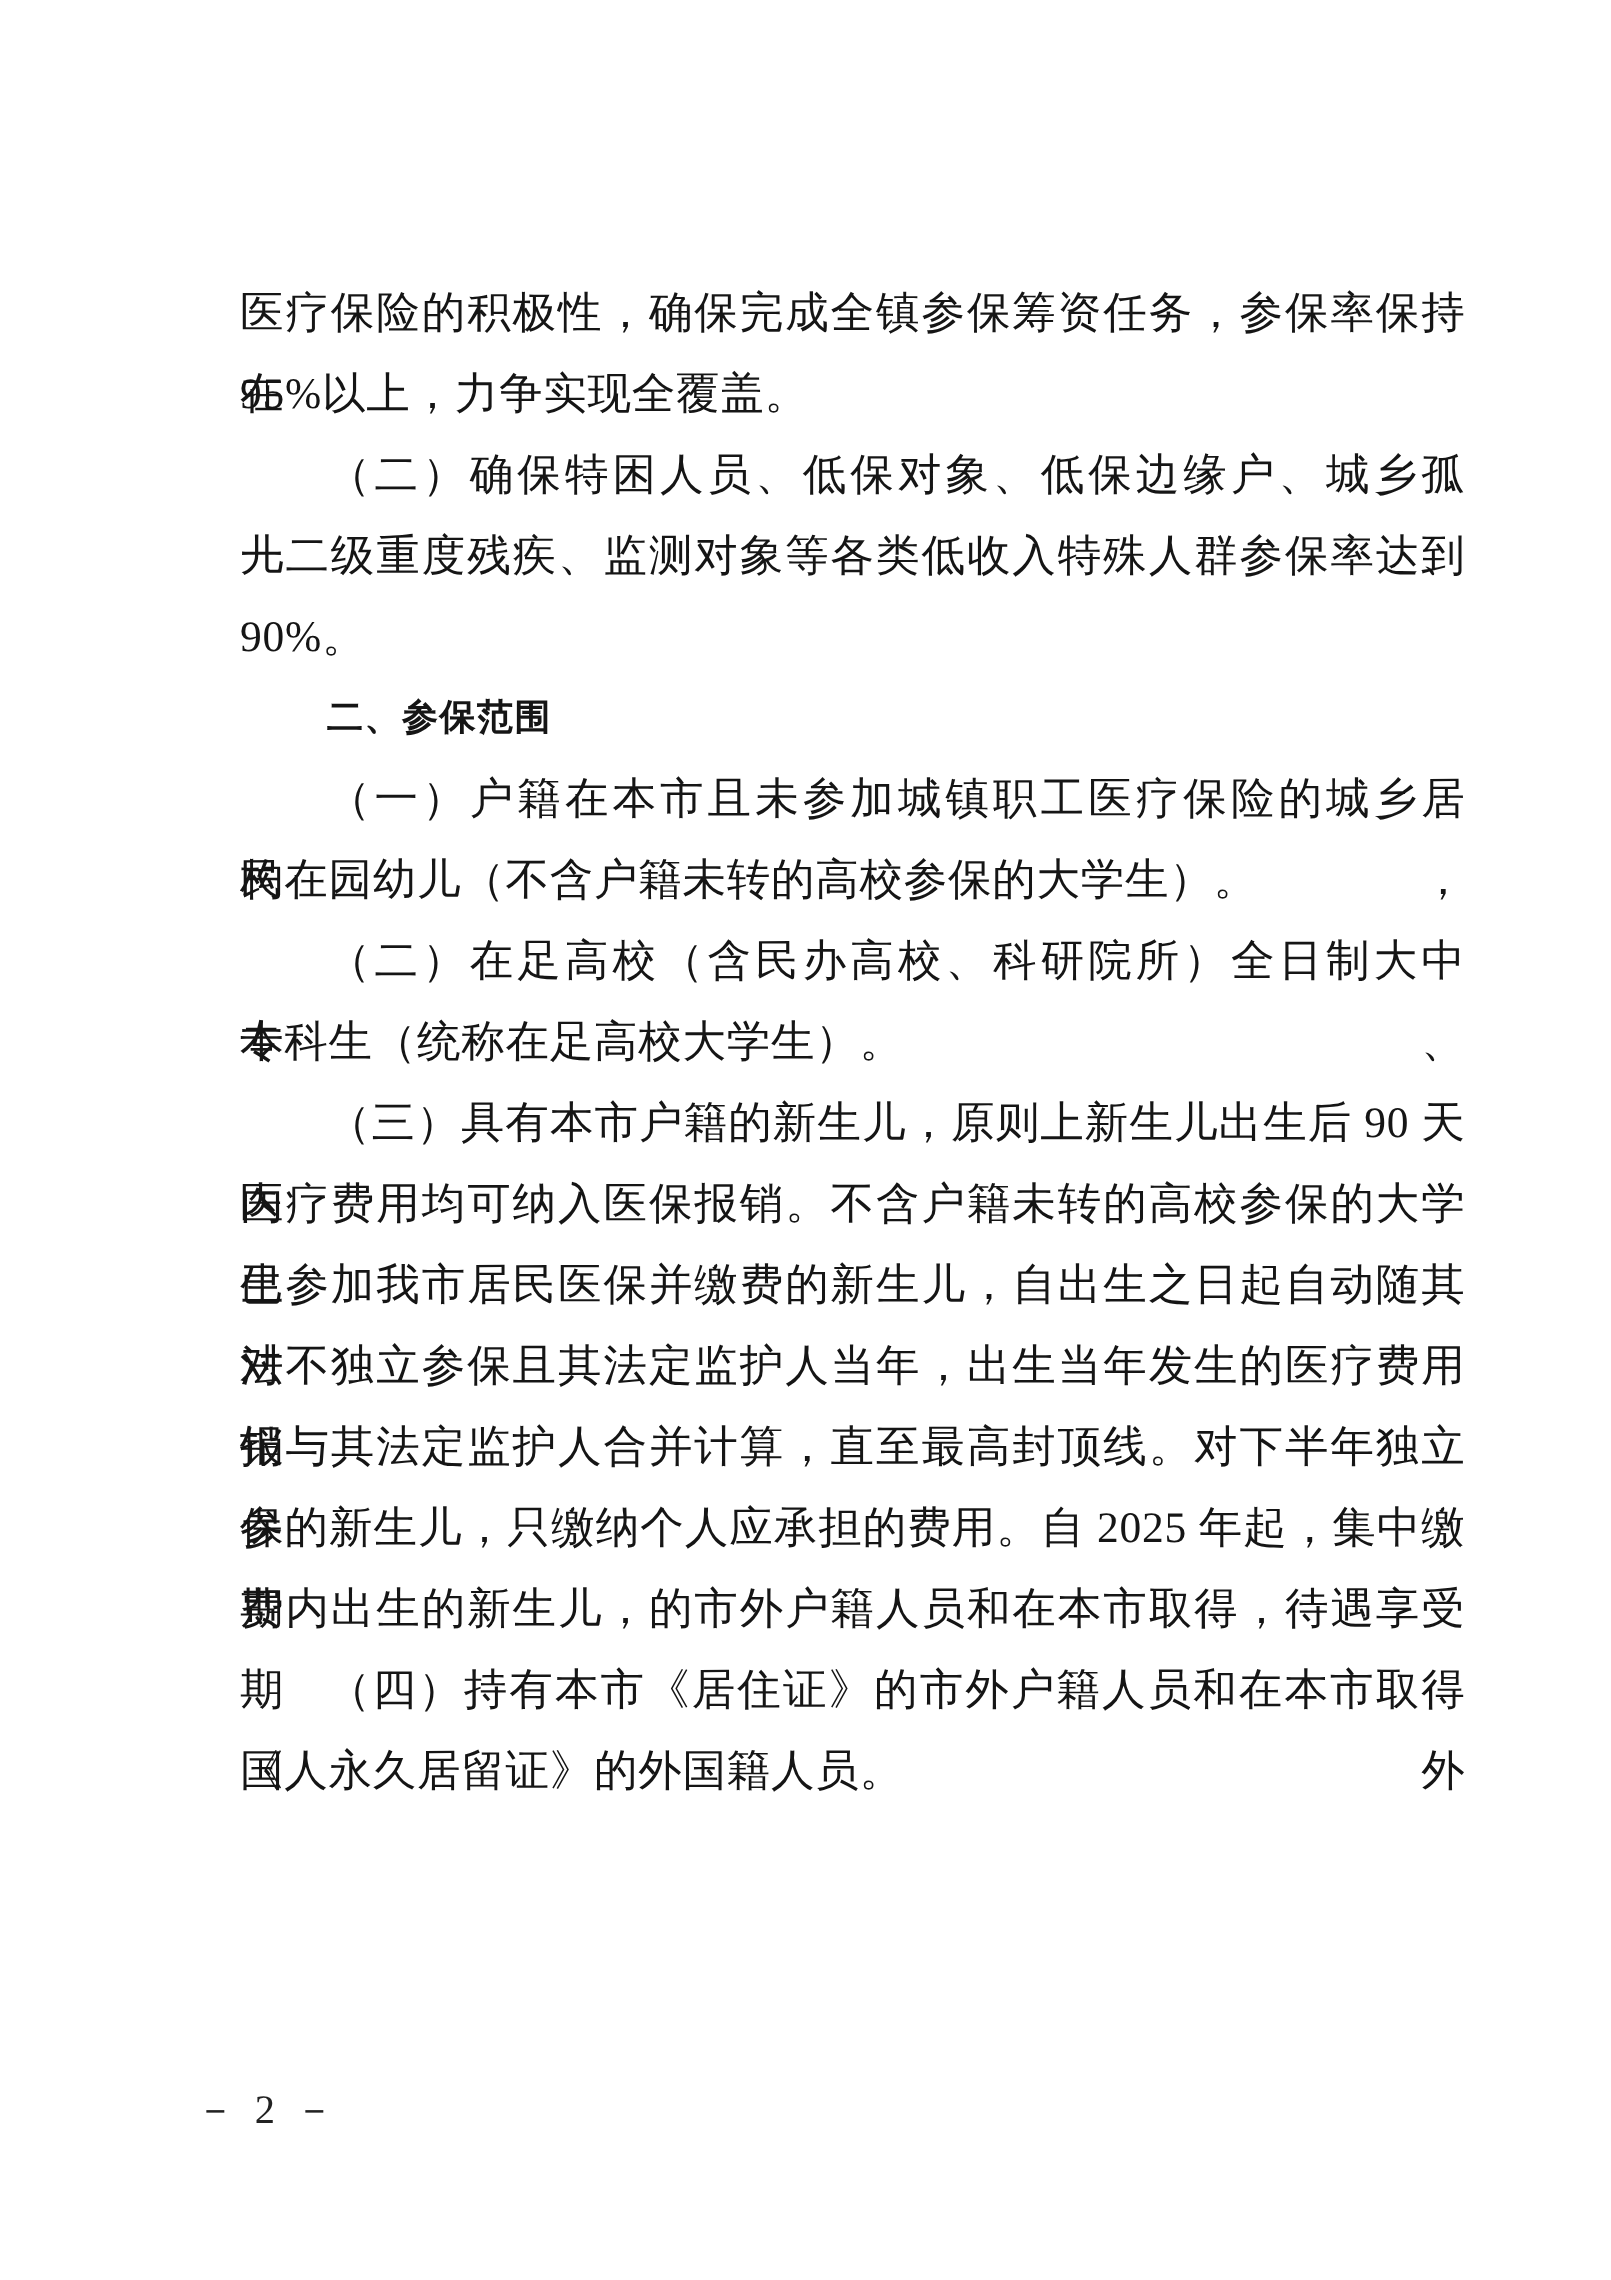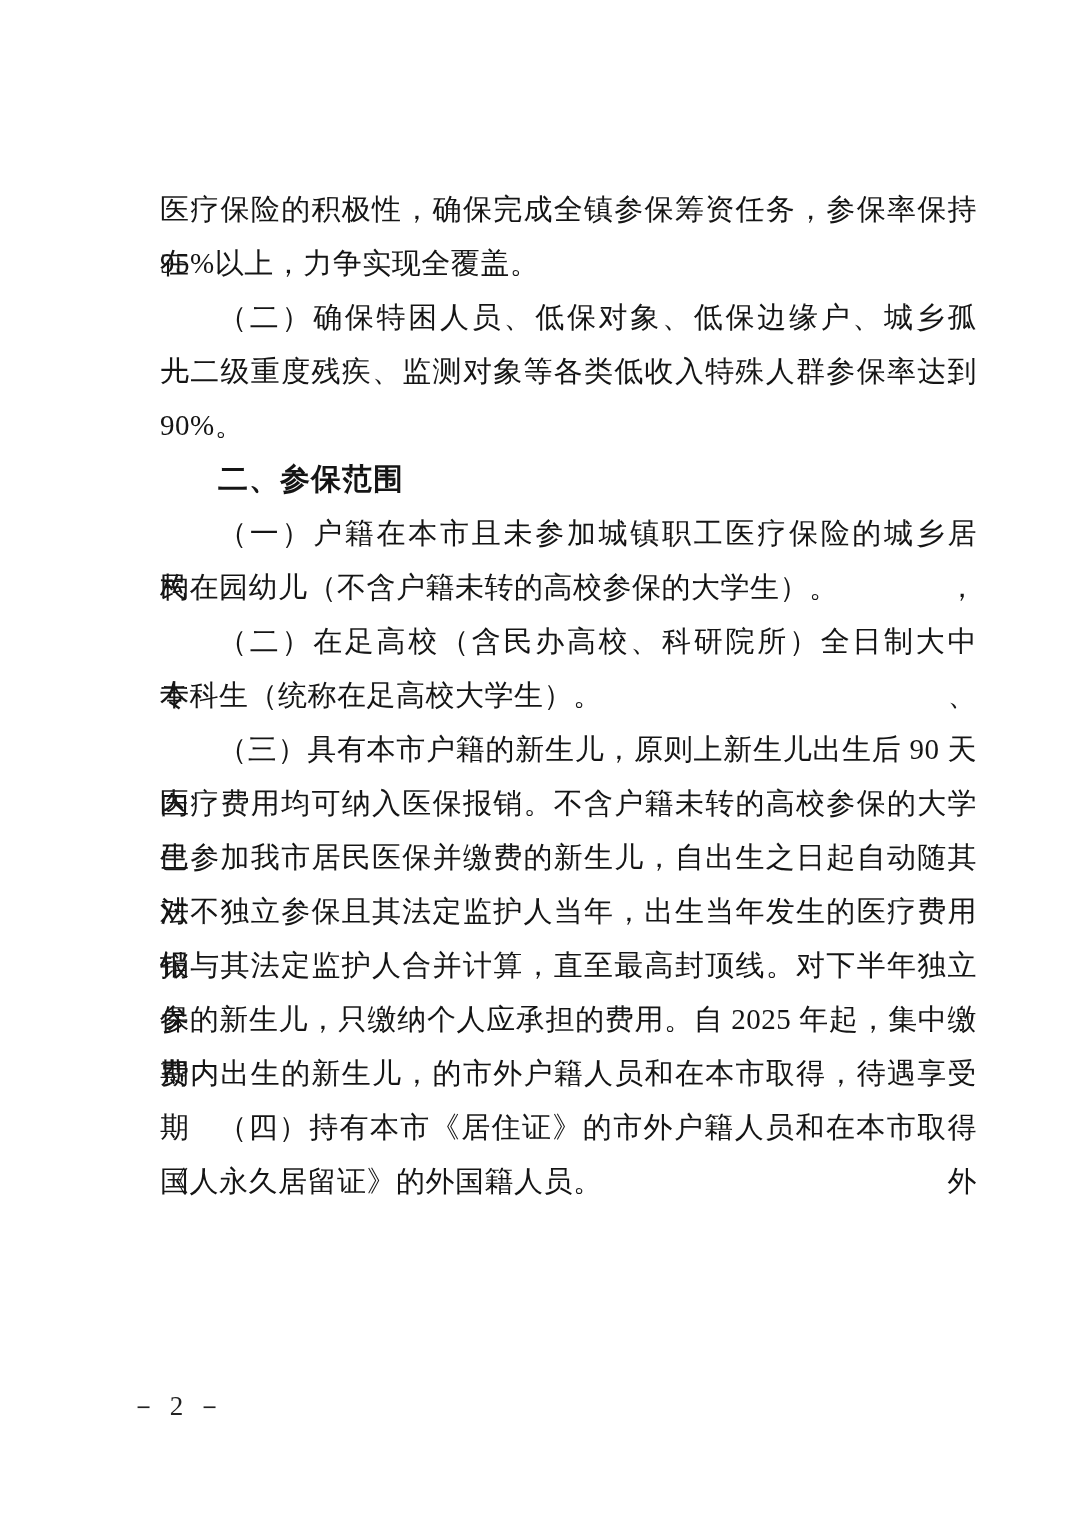--- a/index.html
+++ b/index.html
@@ -35,21 +35,21 @@
     text-align: justify;
     text-align-last: justify;
     text-justify: inter-character;
   }
   .line.indent {
     text-indent: 58px;
   }
   .line.heading {
     font-family: "Liberation Sans", "DejaVu Sans", sans-serif;
     font-weight: 700;
-    font-size: 30px;
+    font-size: 24px;
     letter-spacing: 1px;
   }
   .page-number {
     position: absolute;
     left: 130px;
     top: 1384px;
     height: 44px;
     line-height: 44px;
     font-size: 27px;
     letter-spacing: 3px;

